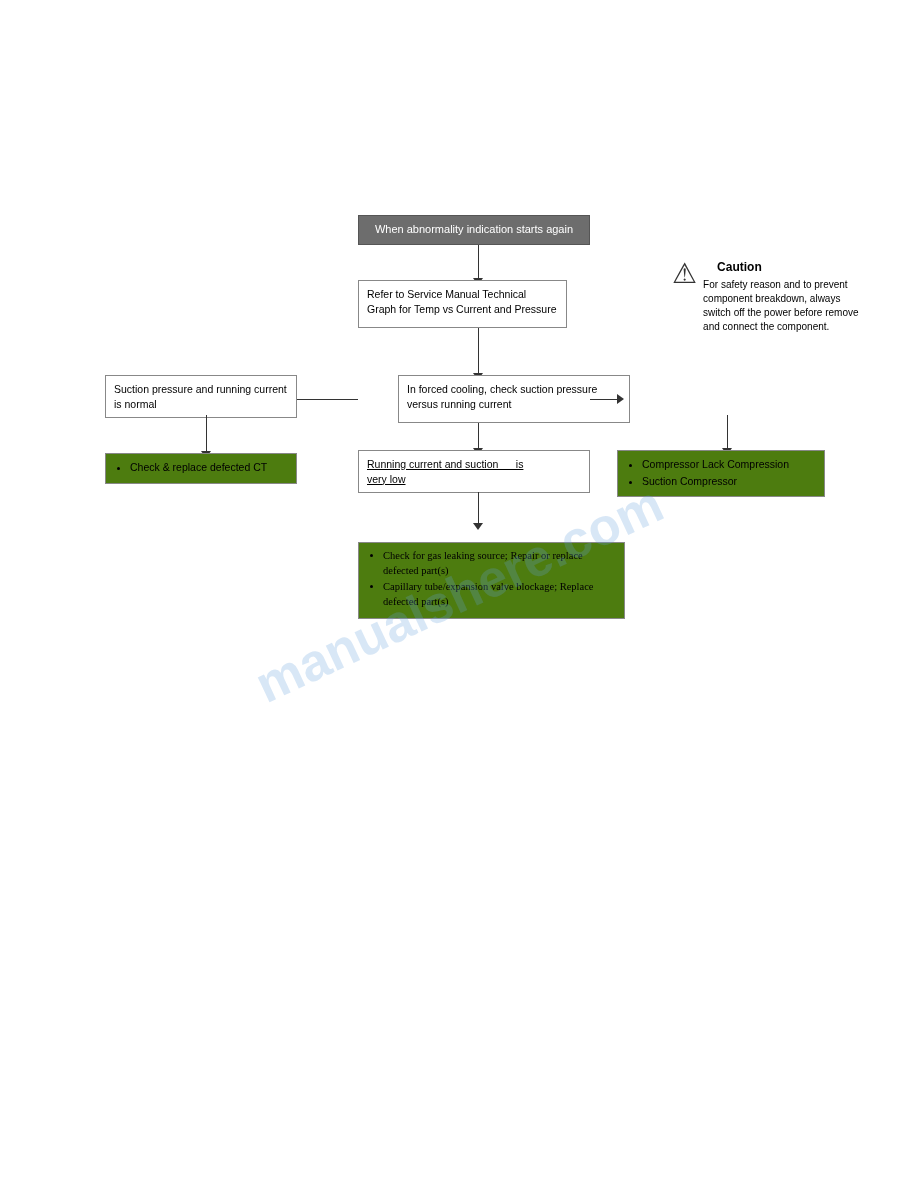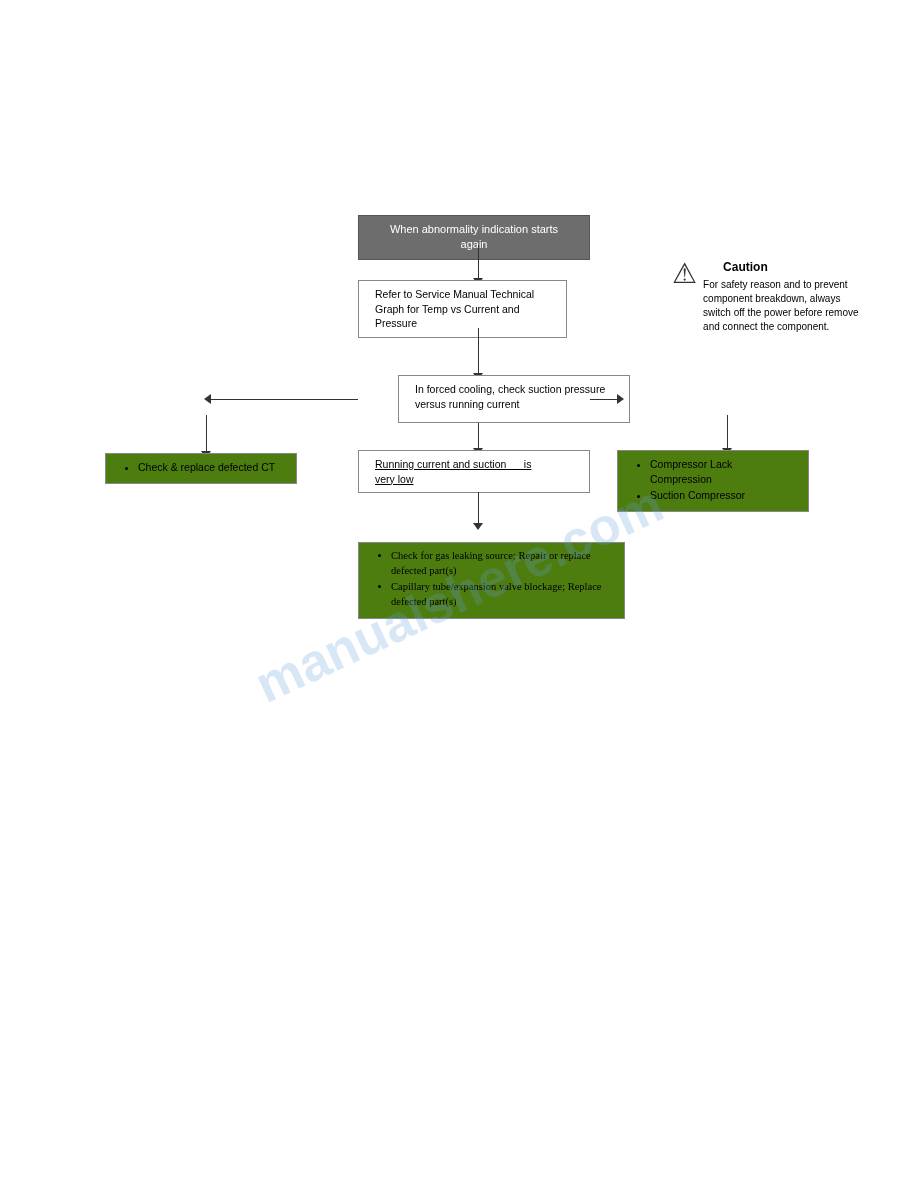--- a/index.html
+++ b/index.html
@@ -32,21 +32,21 @@
       font-weight: bold;
       pointer-events: none;
       white-space: nowrap;
       z-index: 10;
     }
 
     
     .box {
       position: absolute;
       border: 1px solid #888;
-      padding: 6px 16px;
+      padding: 6px 8px;
       font-size: 10.5px;
       line-height: 1.4;
       background: #fff;
       text-align: left;
     }
     .box-dark {
       background: #6d6d6d;
       color: #fff;
       border: 1px solid #555;
     }
@@ -140,20 +140,23 @@
   <div class="box box-white" style="left:358px; top:375px; width:232px; min-height:48px;margin-left:40px;">
     <span>In forced cooling, check suction pressure versus running current</span>
   </div>
 
   <div style="position:absolute; left:210px; top:399px; width:148px; height:1px; background:#333;"></div>
   <div class="arrow-head-left" style="position:absolute; left:204px; top:394px;"></div>
 
   <div style="position:absolute; left:590px; top:399px; width:27px; height:1px; background:#333;"></div>
   <div class="arrow-head-right" style="position:absolute; left:617px; top:394px;"></div>
 
+  <div class="box box-white" style="left:105px; top:375px; width:192px; min-height:40px;">
+    <span>Suction pressure and running current is normal</span>
+  </div>
 
   <div class="arrow-down" style="left:201px; top:415px;">
     <div class="arrow-line" style="height:36px;"></div>
     <div class="arrow-head-down"></div>
   </div>
 
   <div class="box box-light-gray" style="left:105px; top:453px; width:192px; min-height:28px;">
     <ul class="bullet-list">
       <li>Check &amp; replace defected CT</li>
     </ul>
@@ -167,21 +170,21 @@
 
   <div class="arrow-down" style="left:473px; top:423px;">
     <div class="arrow-line" style="height:25px;"></div>
     <div class="arrow-head-down"></div>
   </div>
 
   <div class="box box-white" style="left:358px; top:450px; width:232px; min-height:42px;text-decoration:underline;">
     <span>Running current and suction&nbsp;&nbsp;&nbsp;&nbsp;&nbsp; is<br>very low</span>
   </div>
 
-  <div class="box box-light-gray" style="left:617px; top:450px; width:192px; min-height:42px;">
+  <div class="box box-light-gray" style="left:617px; top:450px; width:208px; min-height:42px;">
     <ul class="bullet-list">
       <li>Compressor Lack Compression</li>
       <li>Suction Compressor</li>
     </ul>
   </div>
 
   <div class="arrow-down" style="left:473px; top:492px;">
     <div class="arrow-line" style="height:31px;"></div>
     <div class="arrow-head-down"></div>
   </div>
@@ -191,20 +194,20 @@
       <li>Check for gas leaking source; Repair or replace defected part(s)</li>
       <li>Capillary tube/expansion valve blockage; Replace defected part(s)</li>
     </ul>
   </div>
 
   <div class="caution-area" style="position:absolute; left:672px; top:260px; width:220px;">
     <div style="display:flex; flex-direction:row; align-items:flex-start; gap:6px;">
       <div style="font-size:28px; line-height:1; color:#333; margin-top:0px;">⚠</div>
       <div>
         <div style="display:flex; align-items:center; margin-bottom:4px;">
-          <span style="font-weight:bold; font-size:12px; margin-left:20px;">Caution</span>
+          <span style="font-weight:bold; font-size:12px; margin-left:14px;">Caution</span>
         </div>
         <div style="font-size:10px; line-height:1.4; max-width:160px;">For safety reason and to prevent component breakdown, always switch off the power before remove and connect the component.</div>
       </div>
     </div>
   </div>
 
 </div>
 
 </body></html>

